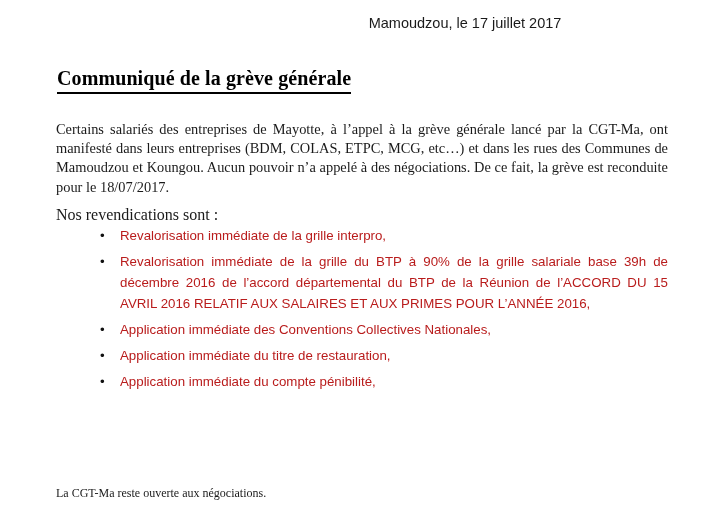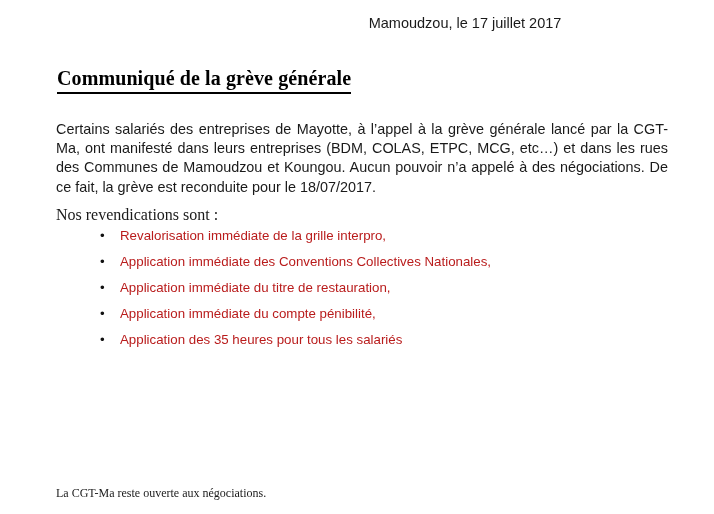--- a/index.html
+++ b/index.html
@@ -55,21 +55,21 @@
     display: inline-block;
     white-space: nowrap;
   }
 
   
   .intro-para {
     position: absolute;
     left: 56px;
     top: 120px;
     width: 612px;
-    font-family: Liberation Sans, sans-serif;
+    font-family: Liberation Serif, serif;
     font-size: 14.4px;
     line-height: 19.2px;
     text-align: justify;
     text-justify: inter-word;
     color: #1a1a1a;
     margin: 0;
   }
 
   
   .claims-lead {
@@ -141,29 +141,29 @@
   <h1 class="doc-title">Communiqué de la grève générale</h1>
 
   <p class="intro-para">Certains salariés des entreprises de Mayotte, à l’appel à la grève générale lancé par la CGT-Ma, ont manifesté dans leurs entreprises (BDM, COLAS, ETPC, MCG, etc…) et dans les rues des Communes de Mamoudzou et Koungou. Aucun pouvoir n’a appelé à des négociations. De ce fait, la grève est reconduite pour le 18/07/2017.</p>
 
   <div class="claims-lead">Nos revendications sont :</div>
 
   <ul class="claims-list">
     <li class="claim-item single">
       <span>Revalorisation immédiate de la grille interpro,</span>
     </li>
+    <li class="claim-item">
+      <span>Revalorisation immédiate de la grille du BTP à 90% de la grille salariale base 39h de décembre 2016 de l’accord départemental du BTP de la Réunion de l’ACCORD DU 15 AVRIL 2016 RELATIF AUX SALAIRES ET AUX PRIMES POUR L’ANNÉE 2016,</span>
+    </li>
     <li class="claim-item single">
       <span>Application immédiate des Conventions Collectives Nationales,</span>
     </li>
     <li class="claim-item single">
       <span>Application immédiate du titre de restauration,</span>
     </li>
     <li class="claim-item single">
       <span>Application immédiate du compte pénibilité,</span>
     </li>
-    <li class="claim-item single">
-      <span>Application des 35 heures pour tous les salariés</span>
-    </li>
   </ul>
 
   <div class="closing-line">La CGT-Ma reste ouverte aux négociations.</div>
 
 </div>
 
 </body></html>

